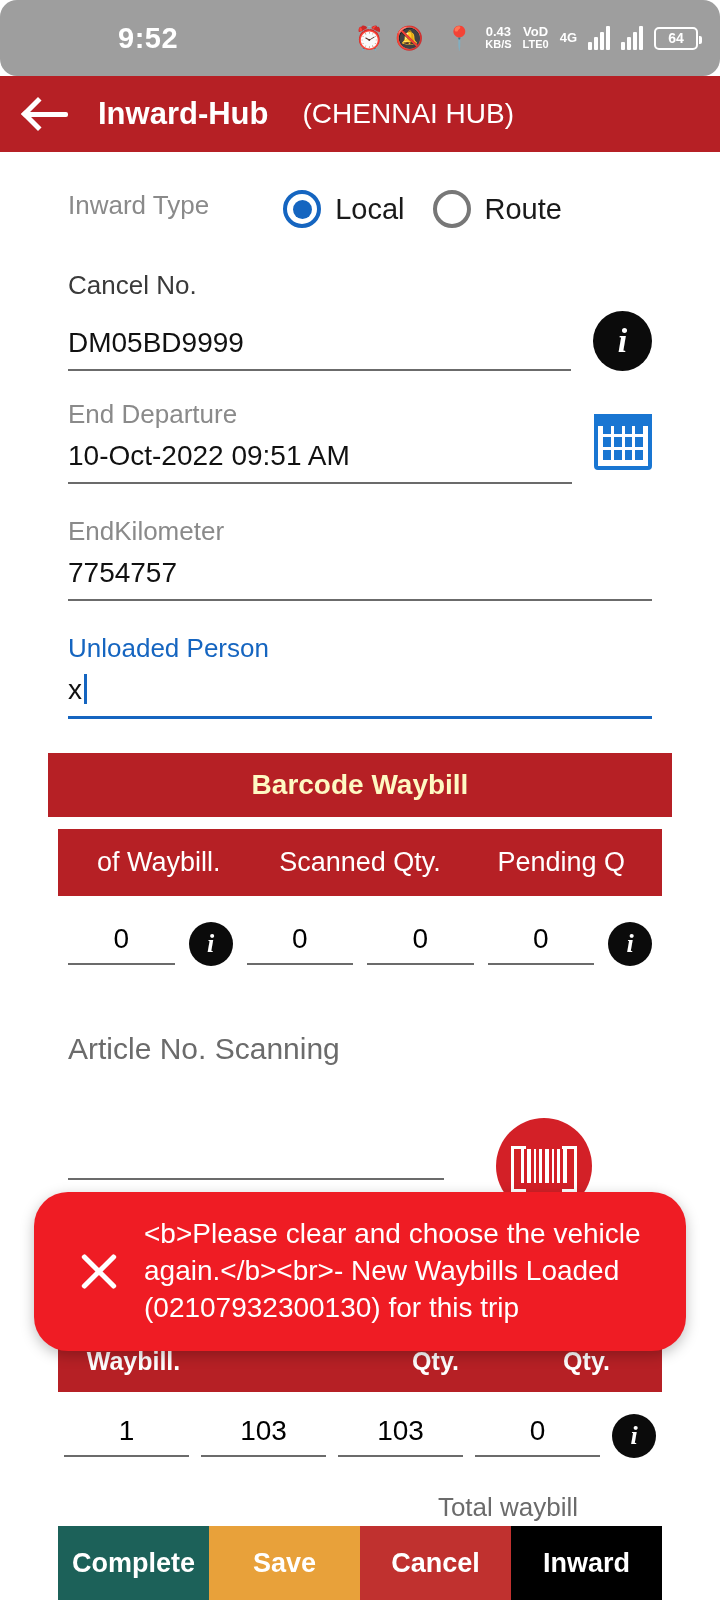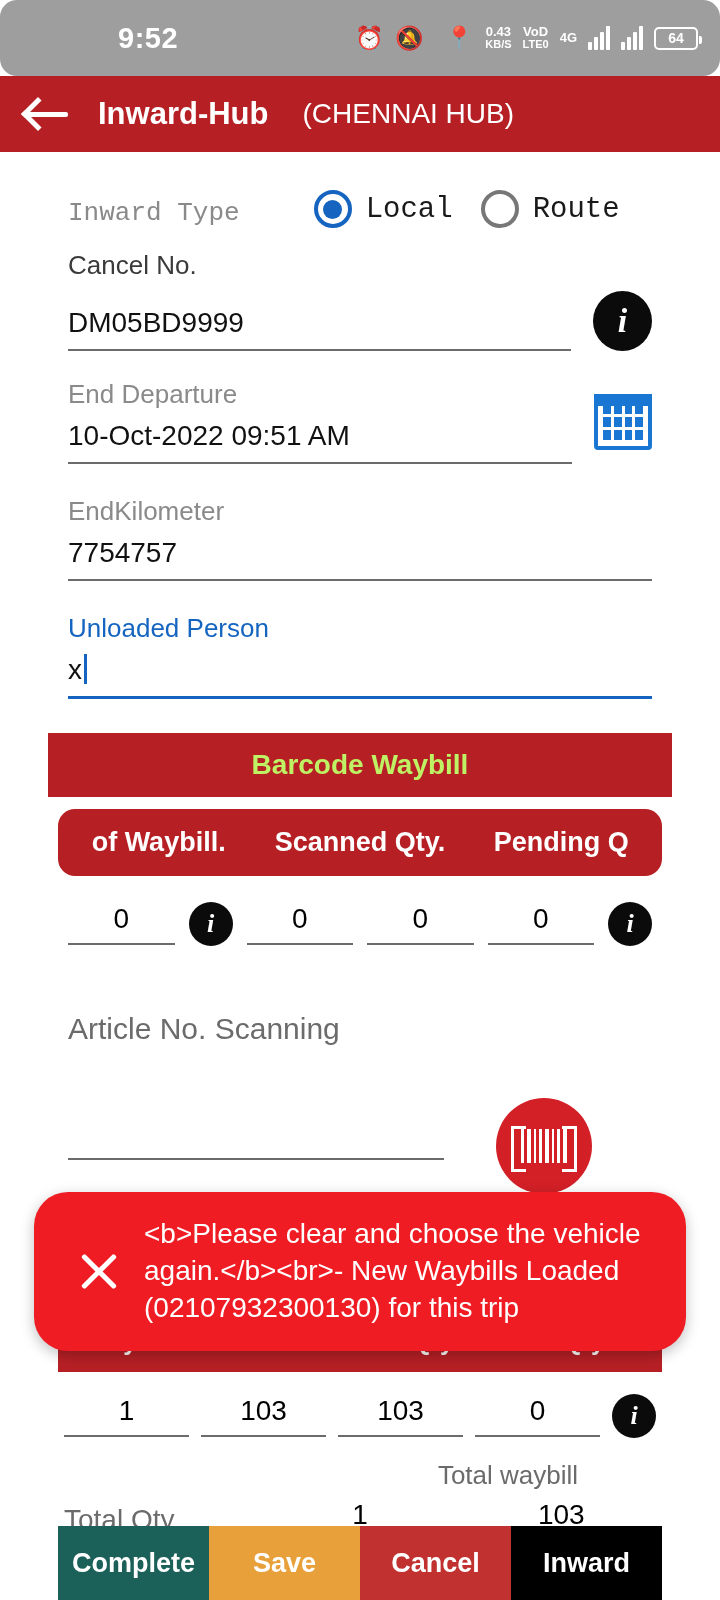--- a/index.html
+++ b/index.html
@@ -106,24 +106,23 @@
   .app-sub { font-size: 28px; font-weight: 400; margin-left: 34px; }
 
   
   .form { padding: 26px 68px 0 68px; }
   .label-muted { color: #8a8a8a; font-size: 26px; }
   .label-blue { color: #1565c0; font-size: 26px; }
   .label-dark { color: #3a3a3a; font-size: 26px; }
 
   .inward-type-row {
     display: flex;
-    align-items: flex-end;
+    align-items: flex-start;
     margin-top: 12px;
-    margin-bottom: 22px;
-    font-family: Liberation Mono, monospace;
+    margin-bottom: 42px;
   }
   .radio-group { display: flex; align-items: center; margin-left: 74px; gap: 0; }
   .radio {
     width: 38px; height: 38px;
     border-radius: 50%;
     border: 4px solid #777;
     display: flex; align-items: center; justify-content: center;
   }
   .radio.checked { border-color: #1565c0; }
   .radio.checked:after {
@@ -185,37 +184,36 @@
     width: 3px;
     height: 30px;
     background: #1565c0;
     vertical-align: -5px;
     margin-left: 2px;
   }
 
   
   .section-bar {
     background: #b62025;
-    color: #bef264;
+    color: #fef9c3;
     font-size: 28px;
     font-weight: 700;
     text-align: center;
     padding: 16px 0;
     margin: 0 -10px 12px -10px;
   }
   .sec-wrap { margin-top: 34px; padding: 0 58px; }
   .table-head {
     background: #b62025;
     color: #fff;
-    font-weight: 700;
+    font-weight: 400;
     font-size: 27px;
     display: flex;
     padding: 18px 0;
     margin-top: 6px;
-    border-radius: 17px;
   }
   .table-head span { flex: 1; text-align: center; white-space: nowrap; }
   .qty-row {
     display: flex;
     align-items: center;
     gap: 14px;
     padding: 26px 10px 0 10px;
   }
   .qty-cell {
     border-bottom: 2px solid #6b6b6b;
@@ -313,21 +311,21 @@
   }
   .manual-row1 .cell {
     flex: 1;
     border-bottom: 2px solid #6b6b6b;
     text-align: center;
     font-size: 28px;
     padding-bottom: 8px;
   }
   .sub-labels {
     display: flex;
-    padding: 22px 6px 0 6px;
+    padding: 34px 6px 0 6px;
     font-size: 26px;
     color: #6b6b6b;
   }
   .sub-labels span { flex: 1; text-align: center; }
   .sub-labels span.left { text-align: left; }
   .manual-row2 {
     display: flex; align-items: center; gap: 12px;
     padding: 8px 6px 0 6px;
   }
   .manual-row2 .lbl {

